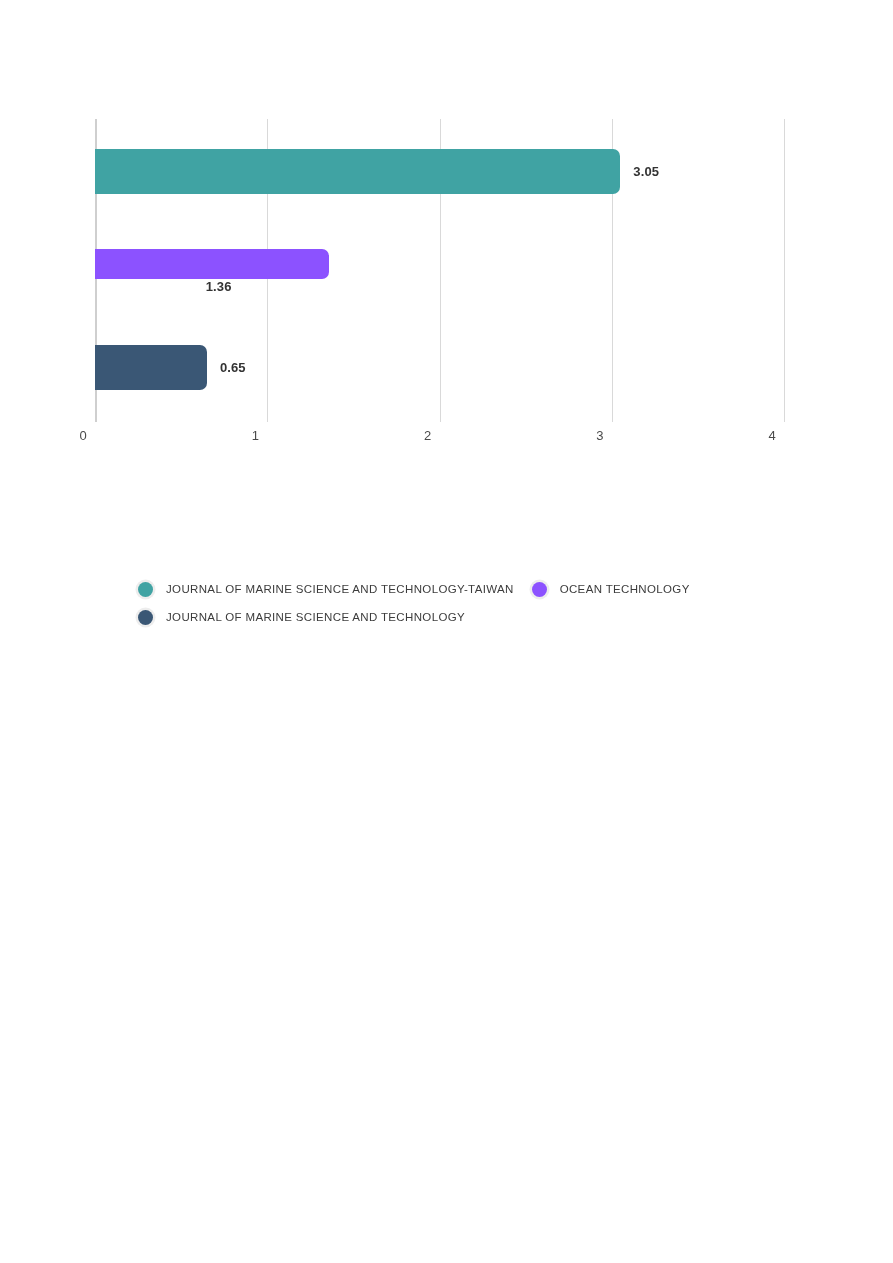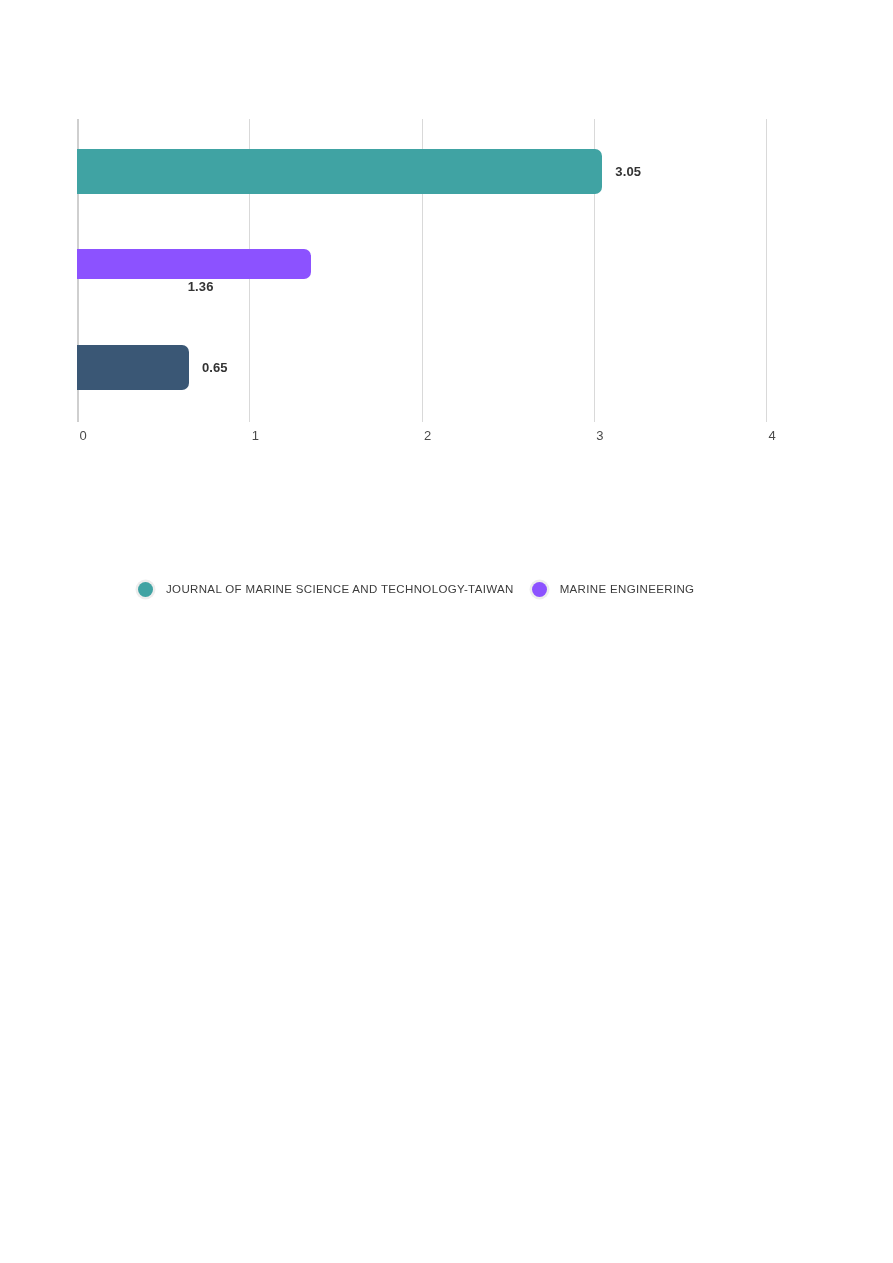--- a/index.html
+++ b/index.html
@@ -19,21 +19,21 @@
     position: absolute;
     left: 0;
     top: 0;
     width: 893px;
     height: 1263px;
   }
 
   
   .plot-area {
     position: absolute;
-    left: 77px;
+    left: 95px;
     top: 119px;
     width: 689px;   
     height: 303px;
     padding-left: 46px;
   }
 
   .gridline {
     position: absolute;
     top: 0;
     width: 1px;
@@ -177,19 +177,23 @@
 
 
   <div class="legend">
     <div class="legend-rows" id="legend-rows">
         <div class="legend-item">
           <span class="legend-swatch" style="background: rgb(64, 163, 163);"></span>
           <span class="legend-text">JOURNAL OF MARINE SCIENCE AND TECHNOLOGY-TAIWAN</span>
         </div>
         <div class="legend-item">
           <span class="legend-swatch" style="background: rgb(140, 82, 255);"></span>
-          <span class="legend-text">MARINE ENGINEERING</span>
+          <span class="legend-text">OCEAN TECHNOLOGY</span>
         </div>
         <div class="legend-break"></div>
+        <div class="legend-item">
+          <span class="legend-swatch" style="background: rgb(58, 87, 117);"></span>
+          <span class="legend-text">JOURNAL OF MARINE SCIENCE AND TECHNOLOGY</span>
+        </div>
       </div>
   </div>
 
 </div>
 
 </body></html>

